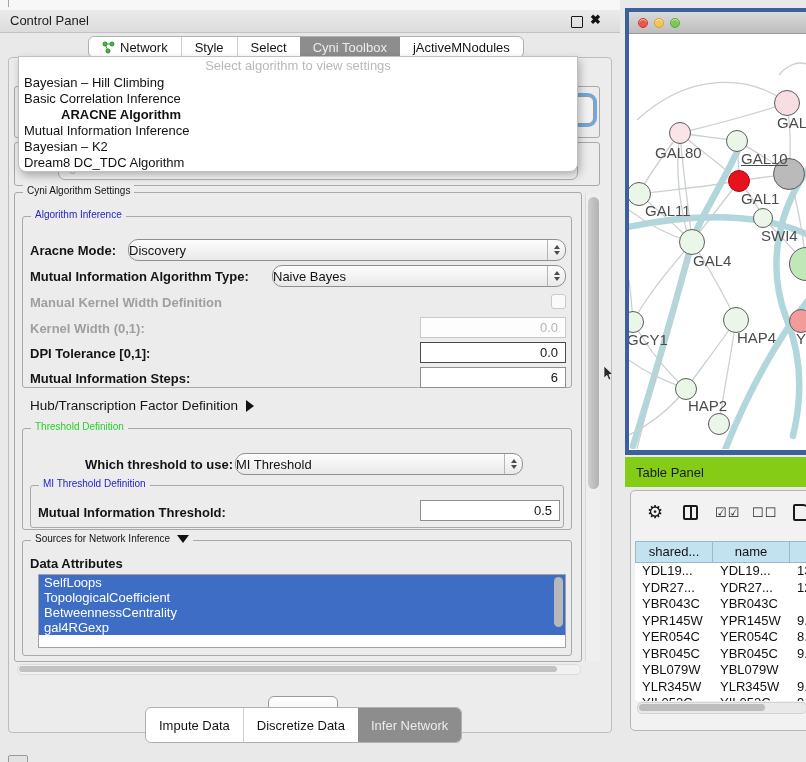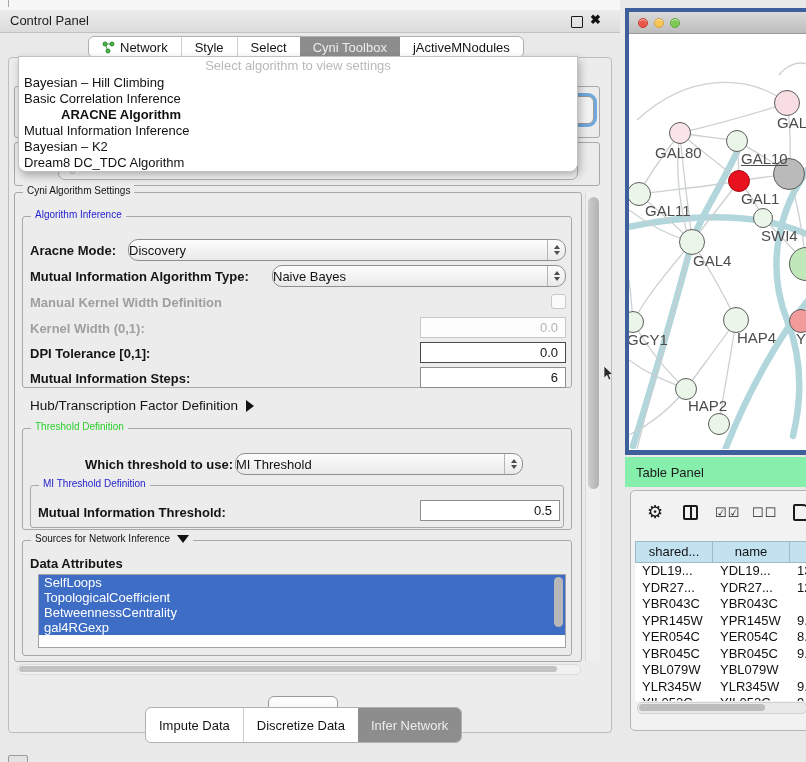--- a/index.html
+++ b/index.html
@@ -263,21 +263,21 @@
     <div class="nlabel" style="left:16px;top:168px;">GAL11</div>
     <div class="nlabel" style="left:132px;top:193px;">SWI4</div>
     <div class="nlabel" style="left:64px;top:218px;">GAL4</div>
     <div class="nlabel" style="left:-2px;top:297px;">GCY1</div>
     <div class="nlabel" style="left:108px;top:295px;">HAP4</div>
     <div class="nlabel" style="left:167px;top:296px;">Y</div>
     <div class="nlabel" style="left:59px;top:363px;">HAP2</div>
   </div>
 </div>
 
-<div class="abs" style="left:625px;top:457px;width:181px;height:30px;background:#86efac;">
+<div class="abs" style="left:625px;top:457px;width:181px;height:30px;background:#84cc16;">
   <div style="position:absolute;left:11px;top:8px;font-size:13px;color:#1c1c1c;">Table Panel</div>
 </div>
 
 <div class="abs" style="left:630px;top:490px;width:200px;height:241px;background:#f2f2f2;border:1px solid #b5b5b5;border-radius:5px;box-sizing:border-box;">
 
   <div style="position:absolute;left:0;top:14px;width:100%;height:24px;">
     <span style="position:absolute;left:16px;top:-4px;font-size:18px;color:#1a1a1a;">⚙</span>
     <span style="position:absolute;left:52px;top:0;width:15px;height:15px;border:2px solid #1a1a1a;border-radius:2px;box-sizing:border-box;">
       <span style="position:absolute;left:4.5px;top:0;width:2px;height:11px;background:#1a1a1a;"></span>
     </span>

